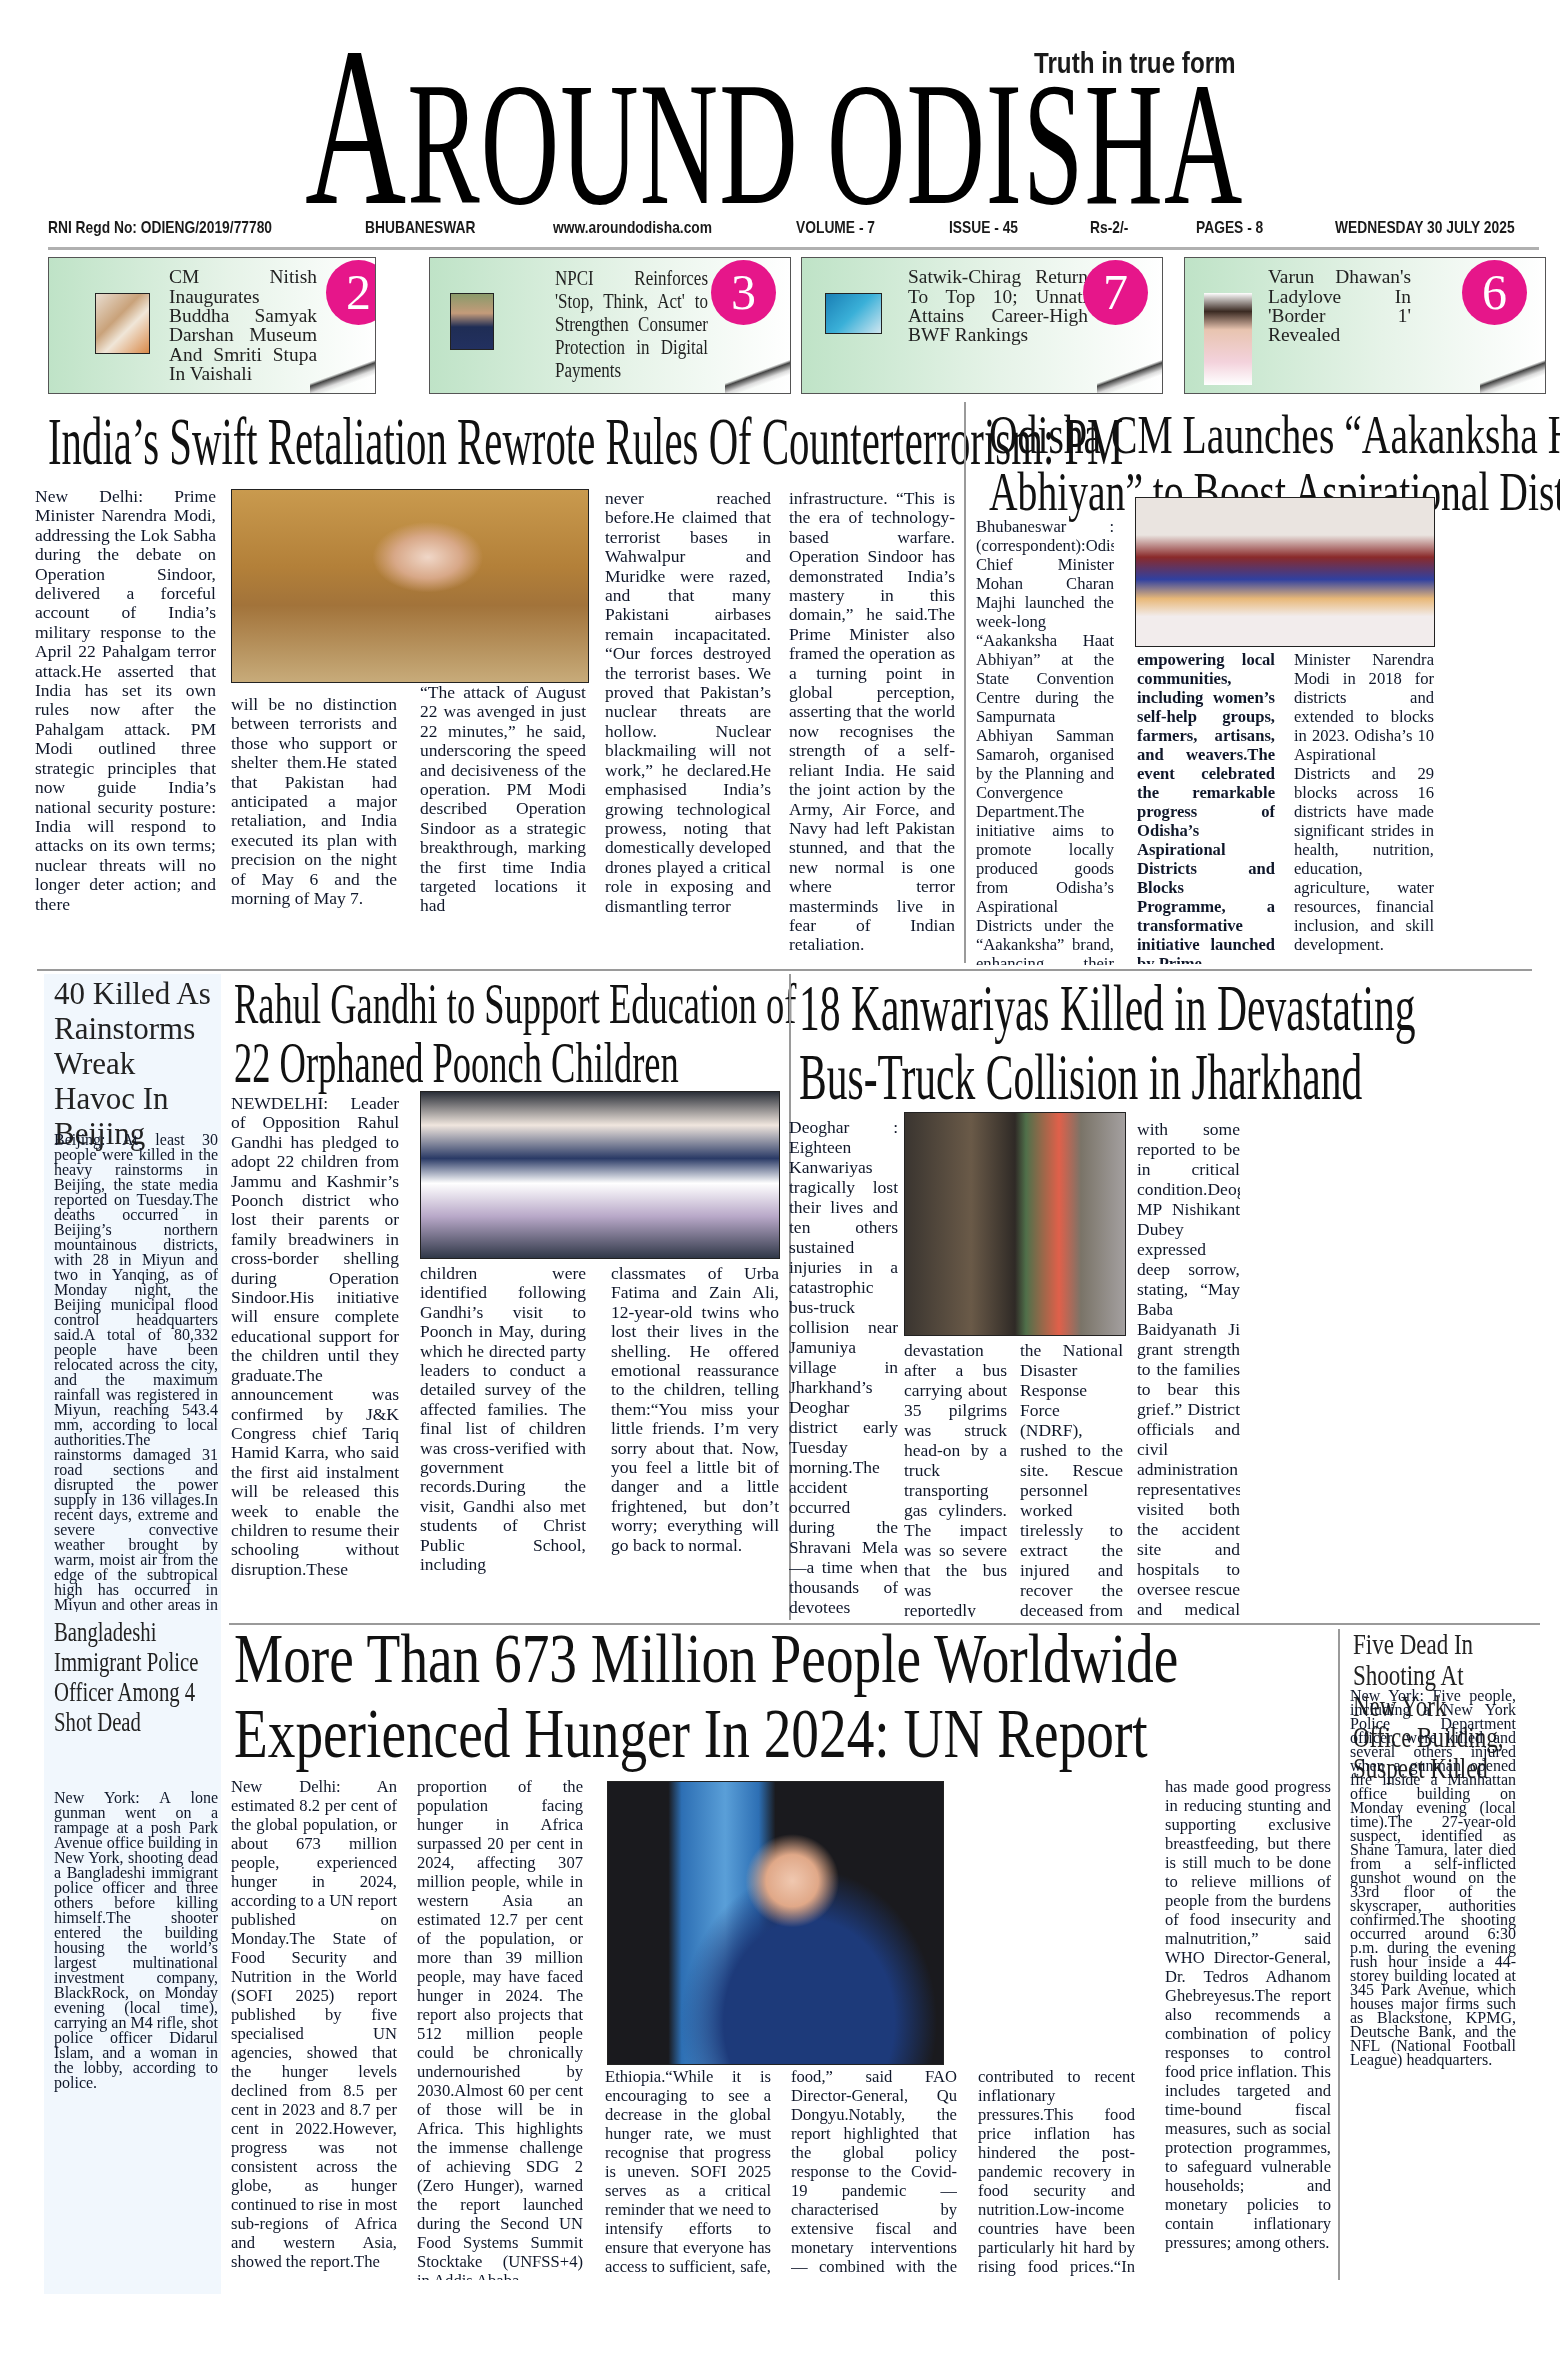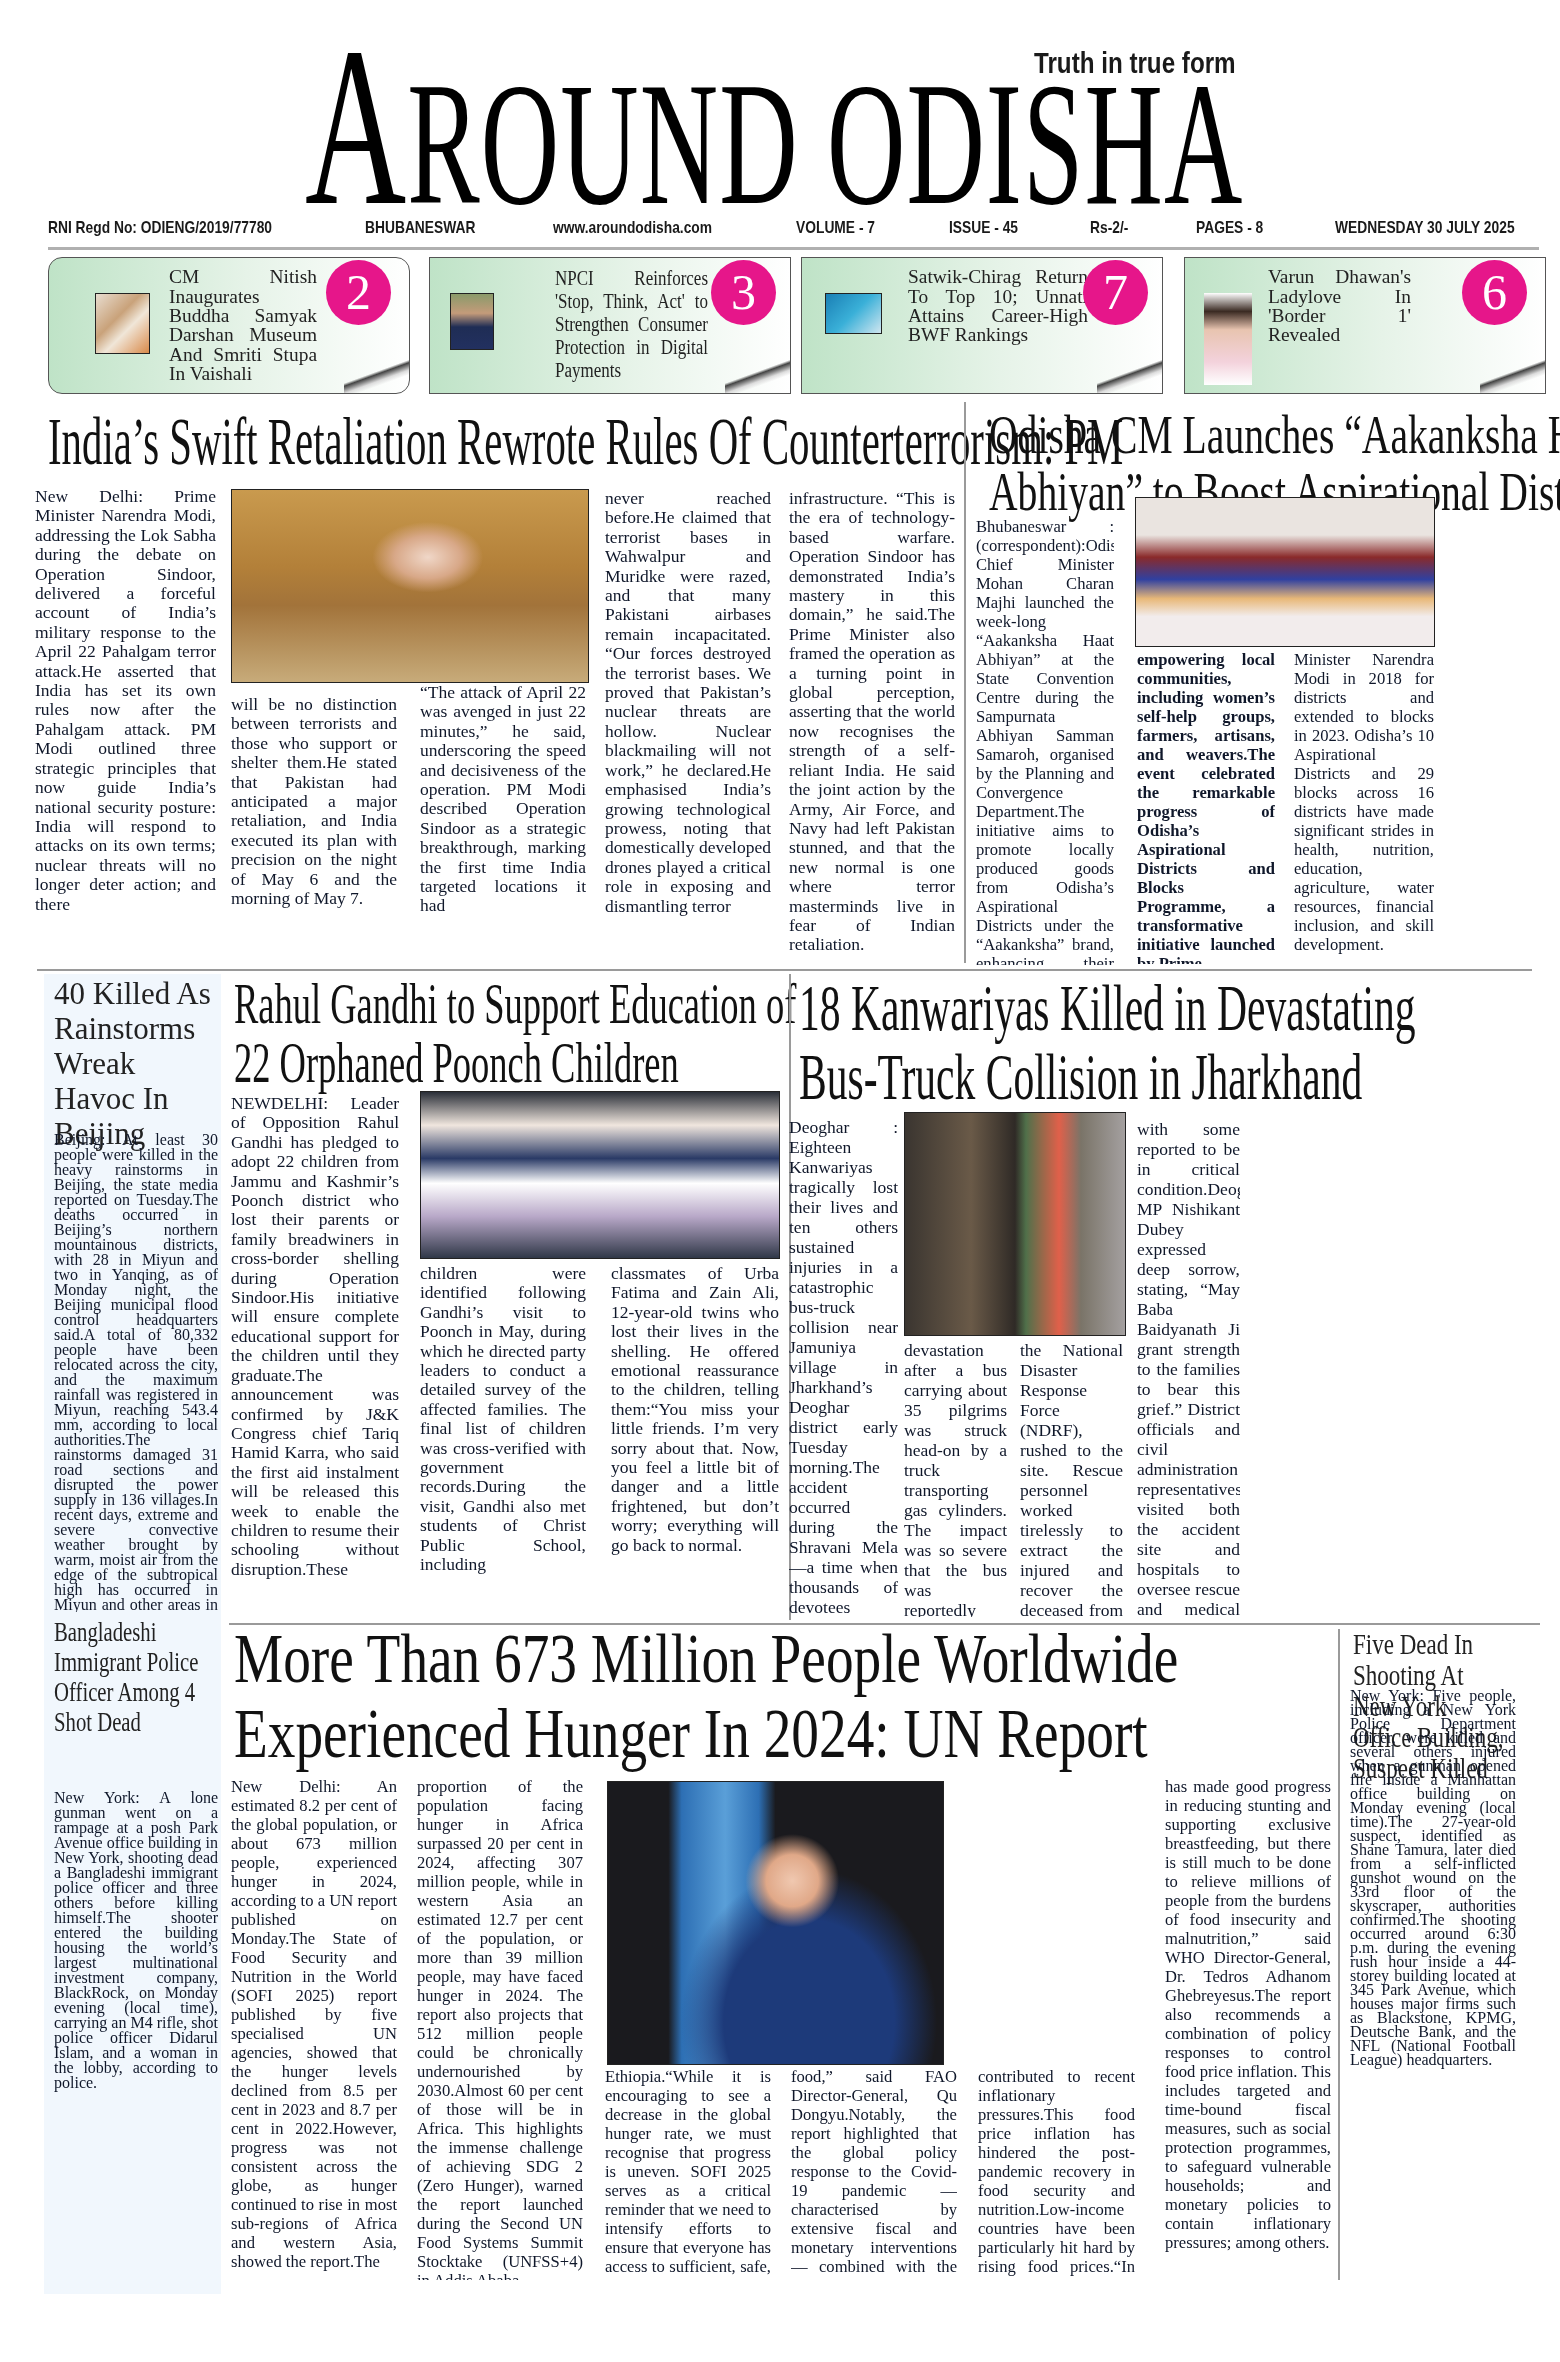--- a/index.html
+++ b/index.html
@@ -43,21 +43,21 @@
   <span>BHUBANESWAR</span>
   <span>www.aroundodisha.com</span>
   <span>VOLUME - 7</span>
   <span>ISSUE - 45</span>
   <span>Rs-2/-</span>
   <span>PAGES - 8</span>
   <span>WEDNESDAY 30 JULY 2025</span>
 </div>
 <div class="abs rule-top"></div>
 
-<div class="abs teaser" style="left:48px;width:362px;border-radius:14px;">
+<div class="abs teaser" style="left:48px;width:328px;">
   <div class="thumb" style="left:46px;width:55px;height:61px;background:linear-gradient(135deg,#e8ddd0,#c9a27a 40%,#f0e6d8 60%,#d98a4a);"></div>
   <div class="ttitle" style="left:120px;width:148px;">CM Nitish Inaugurates Buddha Samyak Darshan Museum And Smriti Stupa In Vaishali</div>
   <div class="num" style="left:277px;">2</div>
   <div class="curl"></div>
 </div>
 <div class="abs teaser" style="left:429px;width:362px;">
   <div class="thumb" style="left:20px;width:44px;height:57px;background:linear-gradient(180deg,#8a9a6a 0%,#c49b7a 35%,#1f2d55 60%,#223060 100%);"></div>
   <div class="ttitle" style="left:125px;width:180px;font-size:20px;line-height:23px;transform:scaleX(0.85);transform-origin:left top;">NPCI Reinforces 'Stop, Think, Act' to Strengthen Consumer Protection in Digital Payments</div>
   <div class="num" style="left:281px;">3</div>
   <div class="curl"></div>
@@ -72,21 +72,21 @@
   <div class="thumb" style="left:18.5px;width:48px;height:92px;border:none;background:linear-gradient(180deg,#fff 0%,#3a2a22 20%,#e8c4b0 40%,#f3d2dc 75%,#fff 100%);"></div>
   <div class="ttitle" style="left:83px;width:143px;">Varun Dhawan's Ladylove In 'Border 1' Revealed</div>
   <div class="num" style="left:277px;">6</div>
   <div class="curl"></div>
 </div>
 
 <div class="abs hl" style="left:48px;top:406px;font-size:68px;line-height:70px;transform:scaleX(0.6);">India’s Swift Retaliation Rewrote Rules Of Counterterrorism: PM</div>
 <div class="abs col" style="left:35px;top:487px;width:181px;height:480px;">New Delhi: Prime Minister Narendra Modi, addressing the Lok Sabha during the debate on Operation Sindoor, delivered a forceful account of India’s military response to the April 22 Pahalgam terror attack.He asserted that India has set its own rules now after the Pahalgam attack. PM Modi outlined three strategic principles that now guide India’s national security posture: India will respond to attacks on its own terms; nuclear threats will no longer deter action; and there</div>
 <div class="abs photo" style="left:231px;top:489px;width:358px;height:194px;background:radial-gradient(ellipse at 55% 35%,#f0d7c8 0%,#d8a888 12%,transparent 20%),linear-gradient(180deg,#c99a4e 0%,#b38039 40%,#a2733a 60%,#c7ab7a 100%);"></div>
 <div class="abs col" style="left:231px;top:683px;width:166px;height:286px;margin-top:12px;">will be no distinction between terrorists and those who support or shelter them.He stated that Pakistan had anticipated a major retaliation, and India executed its plan with precision on the night of May 6 and the morning of May 7.</div>
-<div class="abs col" style="left:420px;top:683px;width:166px;height:286px;">“The attack of April 22 was avenged in just 22 minutes,” he said, underscoring the speed and decisiveness of the operation. PM Modi described Operation Sindoor as a strategic breakthrough, marking the first time India targeted locations it had</div>
+<div class="abs col" style="left:420px;top:683px;width:166px;height:286px;">“The attack of August 22 was avenged in just 22 minutes,” he said, underscoring the speed and decisiveness of the operation. PM Modi described Operation Sindoor as a strategic breakthrough, marking the first time India targeted locations it had</div>
 <div class="abs col" style="left:605px;top:489px;width:166px;height:480px;">never reached before.He claimed that terrorist bases in Wahwalpur and Muridke were razed, and that many Pakistani airbases remain incapacitated. “Our forces destroyed the terrorist bases. We proved that Pakistan’s nuclear threats are hollow. Nuclear blackmailing will not work,” he declared.He emphasised India’s growing technological prowess, noting that domestically developed drones played a critical role in exposing and dismantling terror</div>
 <div class="abs col" style="left:789px;top:489px;width:166px;height:480px;">infrastructure. “This is the era of technology-based warfare. Operation Sindoor has demonstrated India’s mastery in this domain,” he said.The Prime Minister also framed the operation as a turning point in global perception, asserting that the world now recognises the strength of a self-reliant India. He said the joint action by the Army, Air Force, and Navy had left Pakistan stunned, and that the new normal is one where terror masterminds live in fear of Indian retaliation.</div>
 <div class="abs vr" style="left:964px;top:402px;height:561px;"></div>
 
 <div class="abs hl" style="left:989px;top:406px;font-size:55px;line-height:57px;transform:scaleX(0.72);">Odisha CM Launches “Aakanksha Haat</div>
 <div class="abs hl" style="left:989px;top:463px;font-size:55px;line-height:57px;transform:scaleX(0.72);">Abhiyan” to Boost Aspirational Districts</div>
 <div class="abs col sm" style="left:976px;top:517px;width:138px;height:448px;">Bhubaneswar :(correspondent):Odisha Chief Minister Mohan Charan Majhi launched the week-long “Aakanksha Haat Abhiyan” at the State Convention Centre during the Sampurnata Abhiyan Samman Samaroh, organised by the Planning and Convergence Department.The initiative aims to promote locally produced goods from Odisha’s Aspirational Districts under the “Aakanksha” brand, enhancing their market reach through digital e-marketplaces and</div>
 <div class="abs photo" style="left:1135px;top:497px;width:300px;height:150px;background:linear-gradient(180deg,#eae4e0 0%,#eae4e0 25%,#8a2a2a 40%,#3040a0 55%,#e8b878 68%,#f2ecec 80%,#f2ecec 100%);"></div>
 <div class="abs col sm" style="left:1137px;top:650px;width:138px;height:314px;font-weight:bold;">empowering local communities, including women’s self-help groups, farmers, artisans, and weavers.The event celebrated the remarkable progress of Odisha’s Aspirational Districts and Blocks Programme, a transformative initiative launched by Prime</div>
 <div class="abs col sm" style="left:1294px;top:650px;width:140px;height:314px;">Minister Narendra Modi in 2018 for districts and extended to blocks in 2023. Odisha’s 10 Aspirational Districts and 29 blocks across 16 districts have made significant strides in health, nutrition, education, agriculture, water resources, financial inclusion, and skill development.</div>

